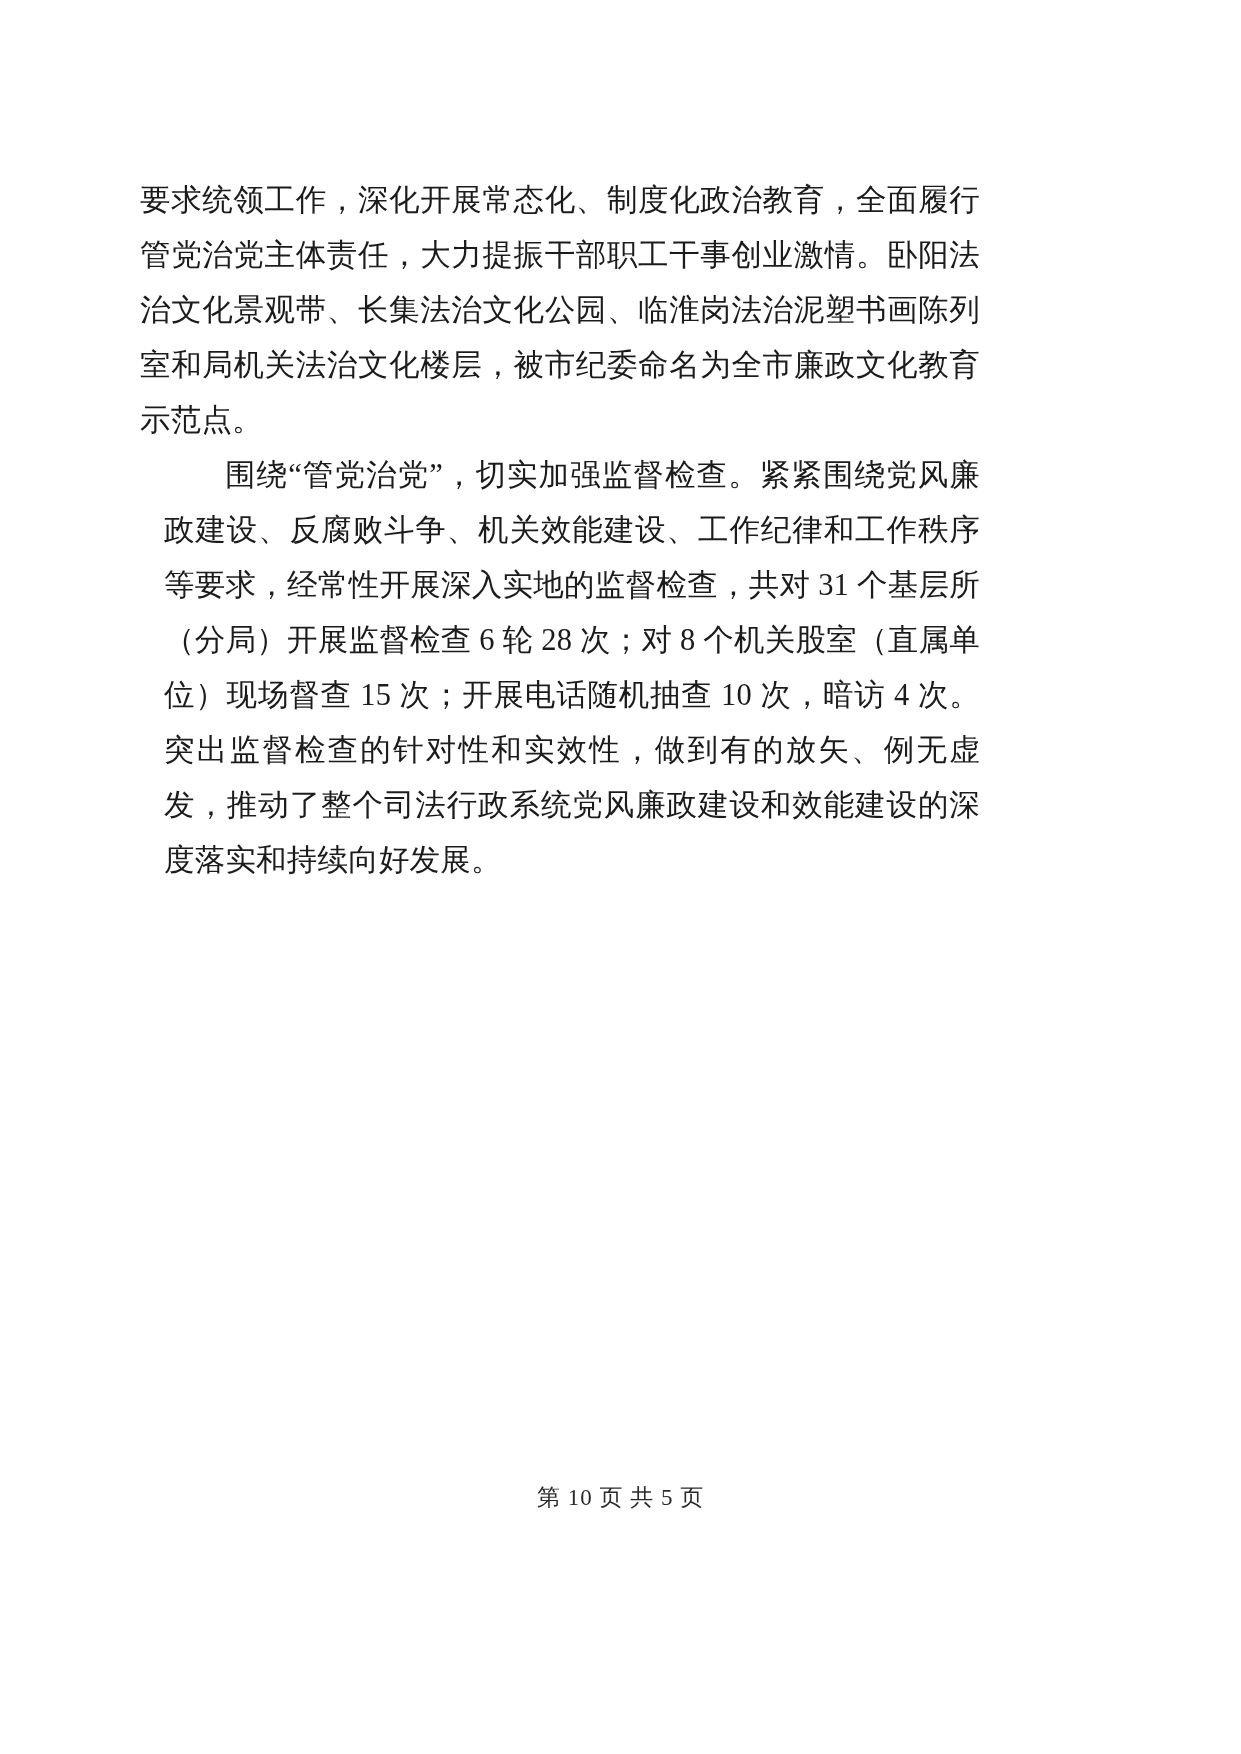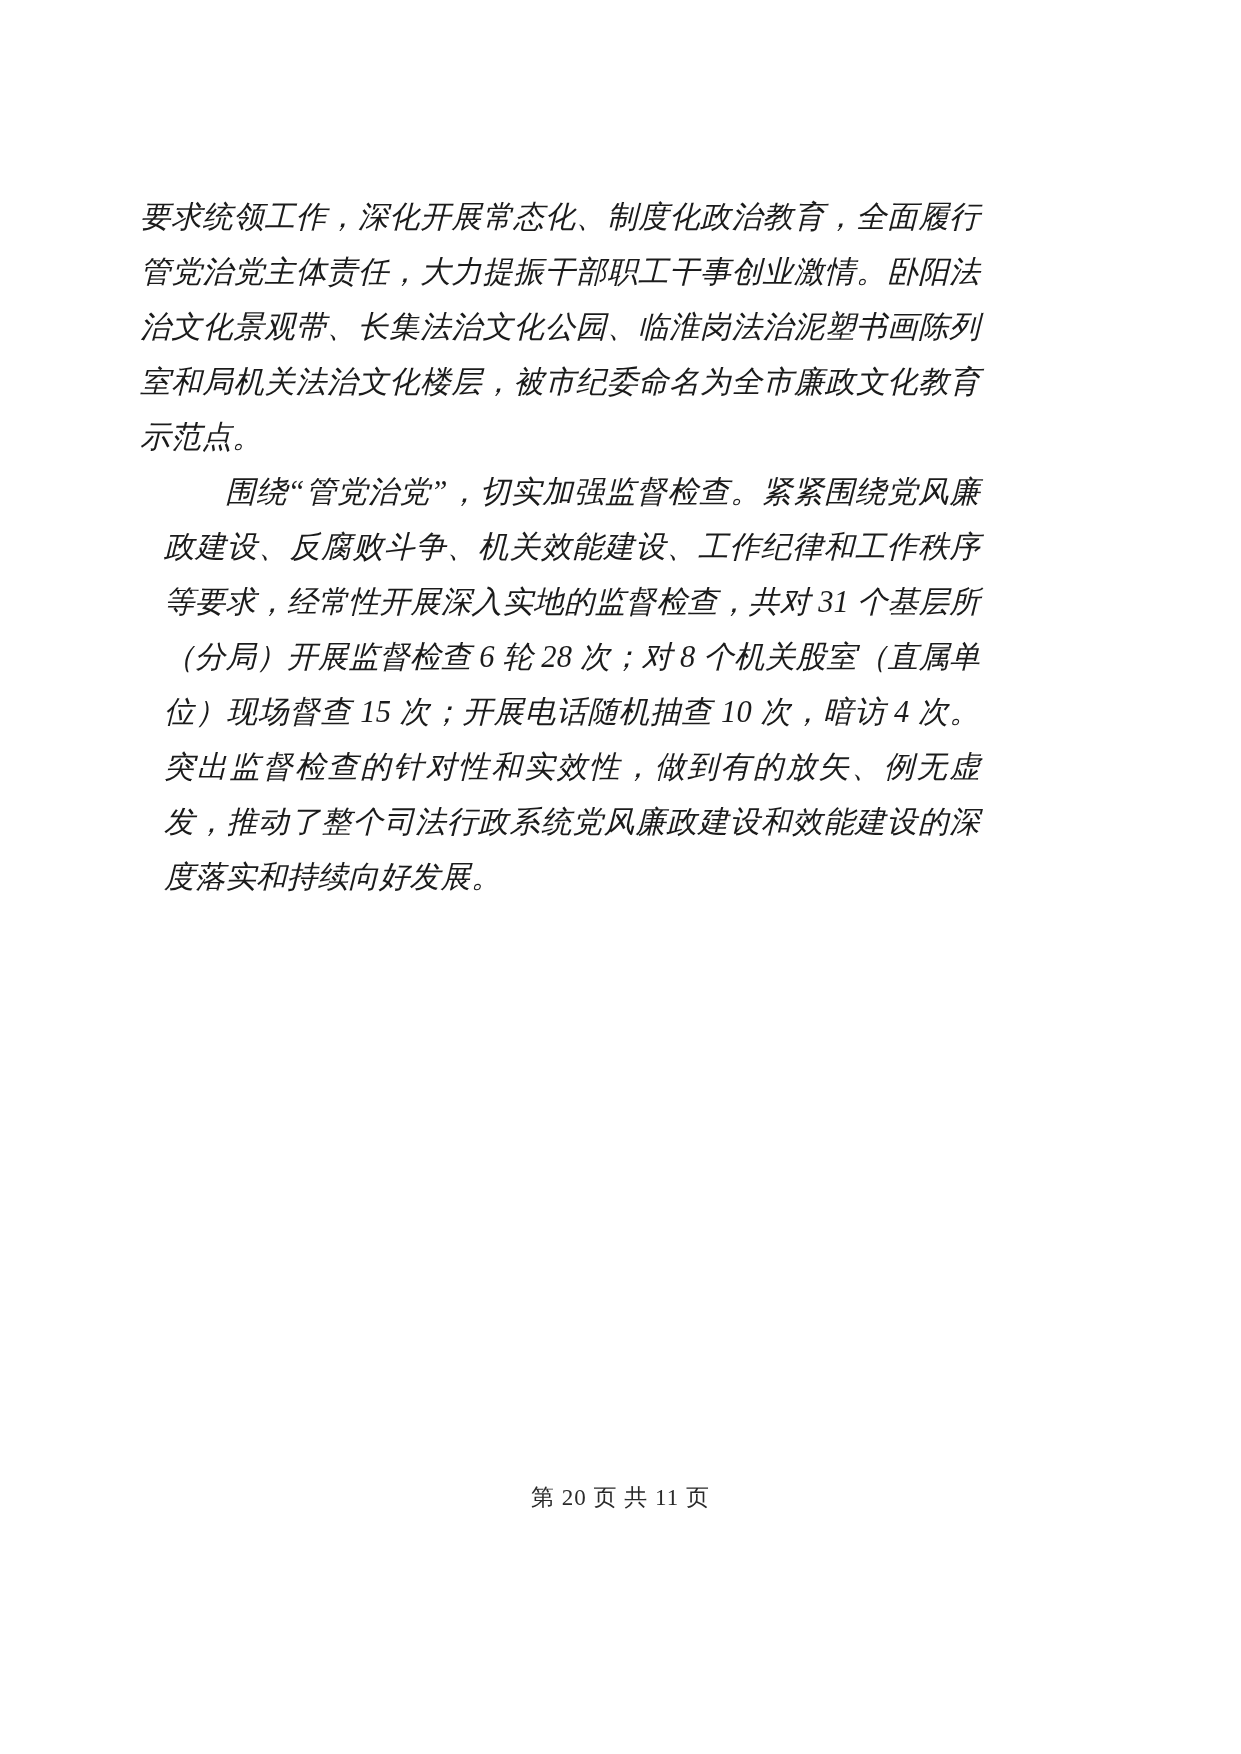--- a/index.html
+++ b/index.html
@@ -17,23 +17,22 @@
     position: relative;
     width: 1241px;
     height: 1754px;
     box-sizing: border-box;
     background: #ffffff;
     overflow: hidden;
   }
   .content {
     position: absolute;
     left: 140px;
-    top: 190px;
+    top: 173px;
     width: 840px;
-    font-style: italic;
   }
   .para {
     font-size: 30.5px;
     line-height: 55px;
     text-align: justify;
     text-justify: inter-ideograph;
     margin: 0 0 0 0;
     letter-spacing: 0.2px;
     color: #1b1b1b;
     font-family: "Liberation Serif", "DejaVu Serif", serif;
@@ -55,14 +54,14 @@
   }
 </style>
 </head>
 <body>
 
 <div class="page">
   <div class="content">
     <p class="para">要求统领工作，深化开展常态化、制度化政治教育，全面履行管党治党主体责任，大力提振干部职工干事创业激情。卧阳法治文化景观带、长集法治文化公园、临淮岗法治泥塑书画陈列室和局机关法治文化楼层，被市纪委命名为全市廉政文化教育示范点。</p>
     <p class="para indent">围绕“管党治党”，切实加强监督检查。紧紧围绕党风廉政建设、反腐败斗争、机关效能建设、工作纪律和工作秩序等要求，经常性开展深入实地的监督检查，共对 31 个基层所（分局）开展监督检查 6 轮 28 次；对 8 个机关股室（直属单位）现场督查 15 次；开展电话随机抽查 10 次，暗访 4 次。突出监督检查的针对性和实效性，做到有的放矢、例无虚发，推动了整个司法行政系统党风廉政建设和效能建设的深度落实和持续向好发展。</p>
   </div>
-  <div class="footer">第 20 页 共 11 页</div>
+  <div class="footer">第 10 页 共 5 页</div>
 </div>
 
 </body></html>

